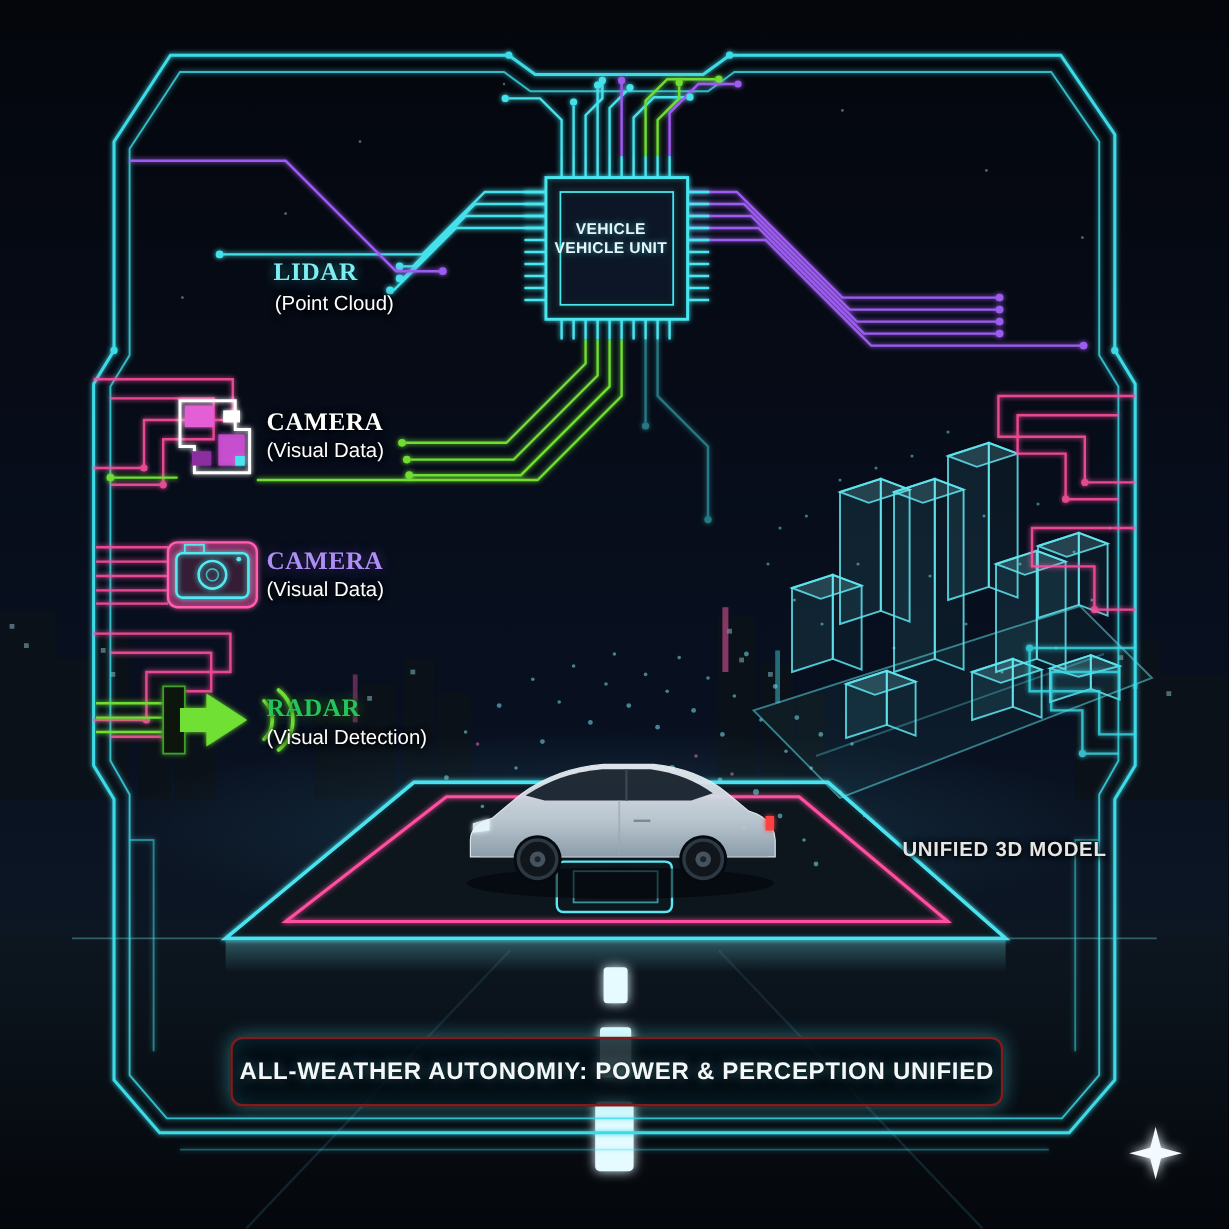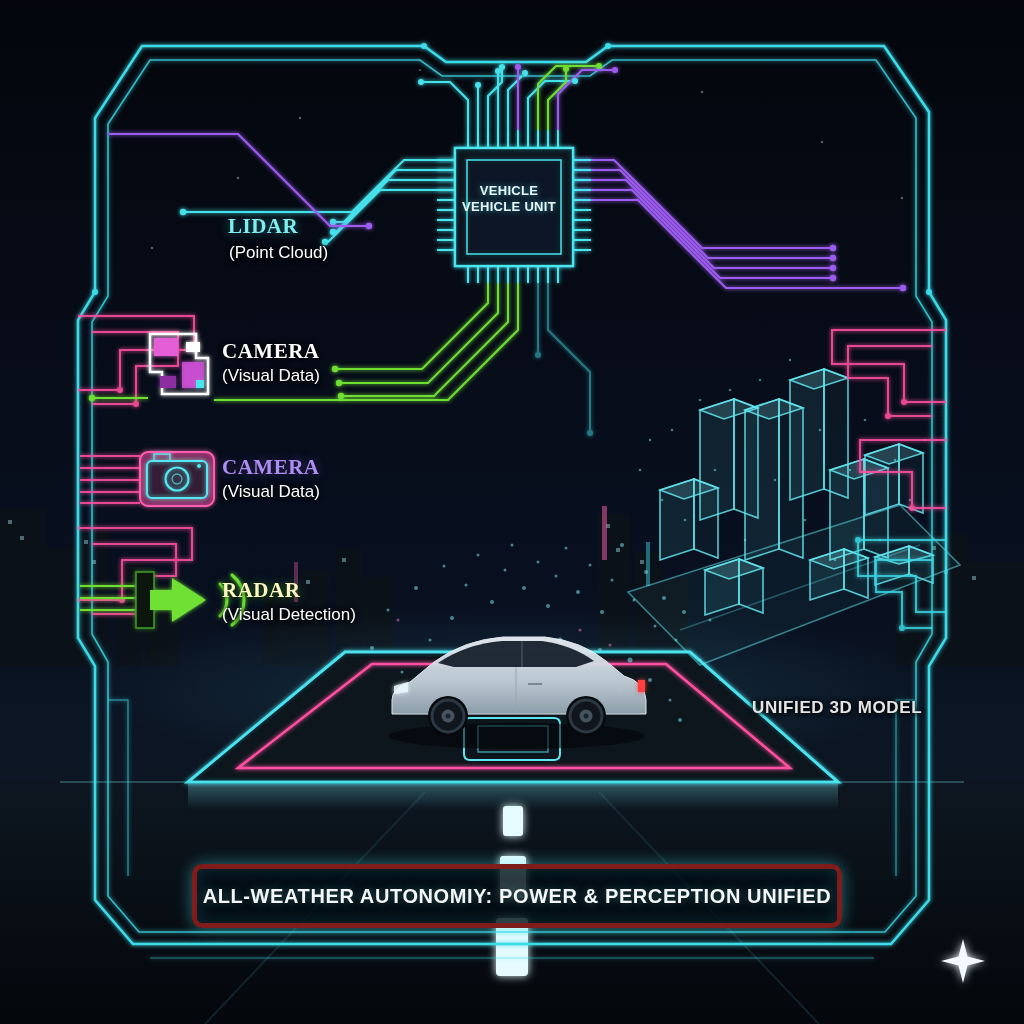--- a/index.html
+++ b/index.html
@@ -8,26 +8,26 @@
   .stage svg{position:absolute;left:0;top:0;}
   .lbl{position:absolute;white-space:nowrap;text-shadow:0 0 4px #000,0 1px 6px rgba(0,0,0,.95);}
   .sensor-name{font-size:21px;font-weight:bold;letter-spacing:.5px;font-family:Liberation Serif, serif;}
   .sensor-detail{font-size:17px;color:#ffffff;}
   #lbl-lidar{left:228px;top:214px;color:#7deef2;text-shadow:0 0 10px rgba(60,220,235,.55),0 0 4px #000;}
   #lbl-lidar-detail{left:229px;top:243px;}
   #lbl-cam1{left:222px;top:339px;color:#ffffff;}
   #lbl-cam1-detail{left:222px;top:366px;}
   #lbl-cam2{left:222px;top:455px;color:#ab8ff2;text-shadow:0 0 10px rgba(130,90,230,.5),0 0 4px #000;}
   #lbl-cam2-detail{left:222px;top:482px;}
-  #lbl-radar{left:222px;top:578px;color:#fef9c3;text-shadow:0 0 10px rgba(90,220,50,.5),0 0 4px #000;}
+  #lbl-radar{left:222px;top:578px;color:#22c55e;text-shadow:0 0 10px rgba(90,220,50,.5),0 0 4px #000;}
   #lbl-radar-detail{left:222px;top:605px;}
   #lbl-model{left:752px;top:698px;font-size:17px;font-weight:bold;color:#e5e5e5;letter-spacing:.6px;}
   #chip-label{left:455px;top:183px;width:108px;text-align:center;color:#e8f6fa;font-weight:bold;
               font-size:13px;line-height:16px;letter-spacing:.3px;text-shadow:0 0 6px rgba(70,220,235,.6);}
-  #banner{position:absolute;left:192px;top:864px;width:640px;height:54px;border:5px solid #7f1d1d;
+  #banner{position:absolute;left:192px;top:864px;width:640px;height:54px;border:2px solid #7f1d1d;
           border-radius:10px;background:rgba(4,12,20,.82);display:flex;align-items:center;justify-content:center;
           box-shadow:0 0 16px rgba(80,230,240,.45), inset 0 0 18px rgba(40,140,160,.25);}
   .banner-text{font-size:20px;font-weight:bold;color:#f4f8fa;letter-spacing:.6px;
                text-shadow:0 0 10px rgba(120,230,240,.4),0 1px 4px #000;}
 </style>
 </head>
 <body>
 
 <div class="stage">
 

